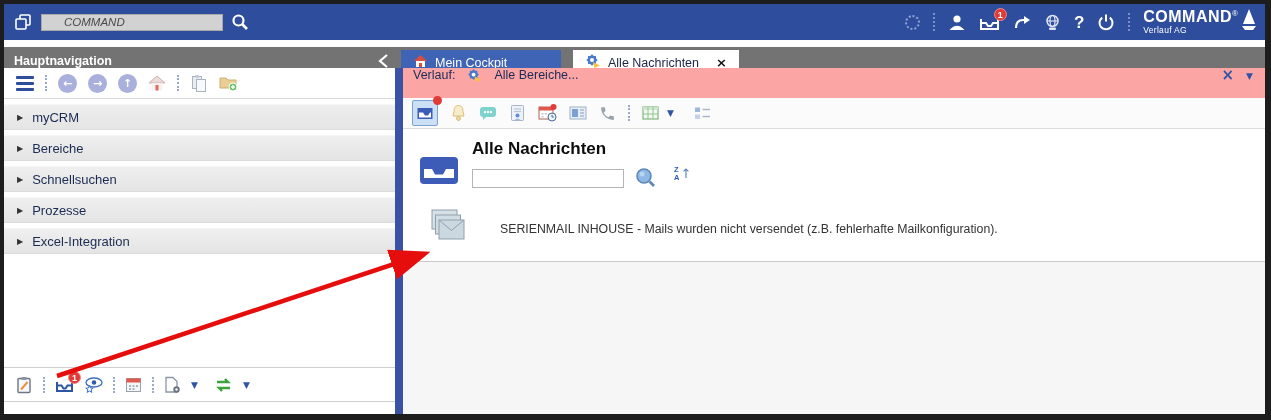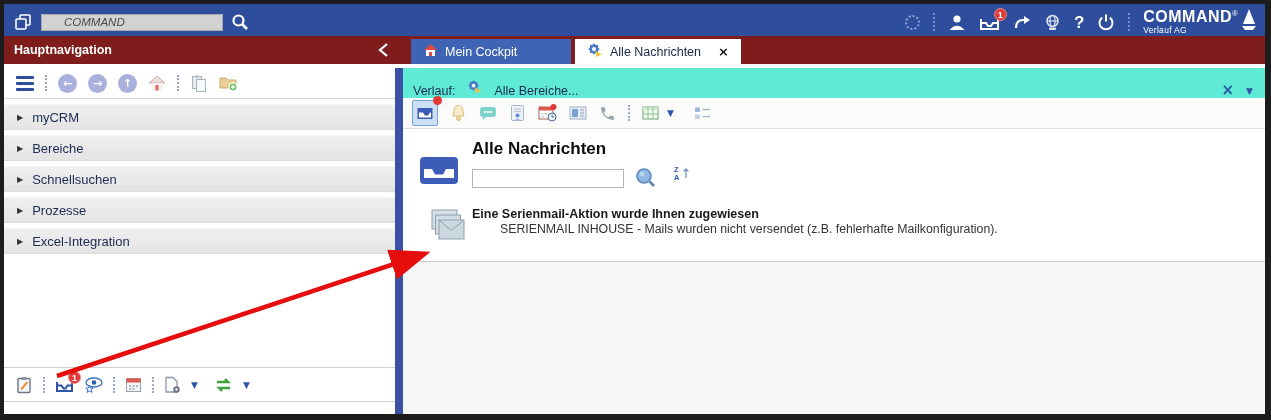--- a/index.html
+++ b/index.html
@@ -26,24 +26,24 @@
            background:#e23a36; color:#fff; font-size:9px; font-weight:bold; line-height:13px;
            text-align:center; padding:0 2px; border:1px solid #f08a86; }
   .iconwrap { position:relative; display:inline-block; line-height:0; cursor:pointer; }
   .brand { display:flex; align-items:center; gap:3px; color:#fff; }
   .brand-txt { text-align:left; line-height:1; }
   .brand-name { font-size:16px; font-weight:bold; letter-spacing:.5px; }
   .brand-reg { font-size:8px; vertical-align:super; }
   .brand-sub { font-size:8.5px; margin-top:1px; letter-spacing:.3px; }
 
   
-  .row2 { position:absolute; left:0; top:32px; right:0; height:28px; background:#7f1d1d; }
+  .row2 { position:absolute; left:0; top:43px; right:0; height:28px; background:#737373; }
   .nav-title { position:absolute; left:10px; top:7px; color:#fff; font-size:12.5px; font-weight:bold; }
   .collapse-btn { position:absolute; left:374px; top:6px; cursor:pointer; line-height:0; }
-  .tabs { position:absolute; left:397px; bottom:0; display:flex; gap:4px;margin-left:10px; }
+  .tabs { position:absolute; left:397px; bottom:0; display:flex; gap:12px; }
   .tab { height:25px; display:flex; align-items:center; gap:7px; padding:0 12px; font-size:12.5px; cursor:pointer; }
   .tab.inactive { background:#3f63b5; color:#fff; width:160px; }
   .tab.active { background:#fff; color:#1a2545; width:166px; }
   .tab-close { margin-left:auto; font-weight:bold; color:#111; font-size:13px; line-height:1; cursor:pointer; }
 
   
   .body { position:absolute; left:0; top:64px; right:0; bottom:0; }
   .sidebar { position:absolute; left:0; top:0; width:391px; bottom:0; background:#fff; }
   .vdivider { position:absolute; left:391px; top:0; width:8px; bottom:0; background:#3952a5; }
   .content { position:absolute; left:399px; top:0; right:0; bottom:0; background:#fff; }
@@ -59,22 +59,22 @@
   .menu-item { height:26px; margin-bottom:5px; background:linear-gradient(#efefef,#e4e4e4);
                display:flex; align-items:center; padding-left:13px; cursor:pointer;
                border-top:1px solid #f6f6f6; border-bottom:1px solid #dcdcdc; }
   .menu-item .tri { font-size:8px; color:#333; margin-right:9px; }
   .menu-item .lbl { font-size:13px; color:#1c2b52; }
   .side-bottom { position:absolute; left:0; right:0; bottom:12px; height:35px; border-top:1px solid #cfcfcf;
                  border-bottom:1px solid #cfcfcf; display:flex; align-items:center; gap:10px; padding-left:12px; background:#fff; }
   .dd { font-size:9px; color:#2e55a5; cursor:pointer; }
 
   
-  .history-row { position:absolute; left:0; top:0; right:0; height:30px; background:#5eead4;
-                 display:flex; align-items:flex-end; gap:12px; padding:0 12px 0 10px; }
+  .history-row { position:absolute; left:0; top:0; right:0; height:30px; background:#fca5a5;
+                 display:flex; align-items:flex-start; gap:12px; padding:0 12px 0 10px; }
   .hist-lbl, .hist-cur { font-size:12.5px; color:#1b2a55; }
   .hist-right { margin-left:auto; display:flex; align-items:center; gap:12px; }
   .hist-close { color:#2e55a5; font-weight:bold; font-size:15px; line-height:1; cursor:pointer; }
   .ctool-row { position:absolute; left:0; top:30px; right:0; height:31px; background:#fbfbfb;
                border-bottom:1px solid #dcdcdc; display:flex; align-items:center; gap:12px; padding-left:9px; }
   .tool-sel { width:26px; height:26px; background:#cbdff5; border:1px solid #7aa3d4; border-radius:2px;
               display:inline-flex; align-items:center; justify-content:center; position:relative; cursor:pointer; }
   .toolbtn { position:relative; line-height:0; cursor:pointer; }
   .main-area { position:absolute; left:0; top:61px; right:0; bottom:0; background:#fff; }
   .big-inbox { position:absolute; left:16px; top:26px; }
@@ -451,21 +451,20 @@
 
           <div class="message-row">
             <span class="msg-icon">
               <svg width="38" height="40" viewBox="0 0 38 40">
                   <rect x="3" y="2" width="25" height="19" fill="#d6e0e7" stroke="#8fa0ab"></rect>
                   <rect x="6.5" y="7" width="25" height="19" fill="#d1dce4" stroke="#8fa0ab"></rect>
                   <rect x="10" y="12" width="25" height="19" fill="#ccd8e0" stroke="#8fa0ab"></rect>
                   <polyline points="10,12 22.5,22.5 35,12" fill="none" stroke="#8fa0ab"></polyline>
                 </svg>
             </span>
-            <div class="msg-title">Eine Serienmail-Aktion wurde Ihnen zugewiesen</div>
             <div class="msg-l1">SERIENMAIL INHOUSE - Mails wurden nicht versendet (z.B. fehlerhafte Mailkonfiguration).</div>
           </div>
           <div class="below-area"></div>
         </div>
       </div>
     </div>
   </div>
 
   <svg class="annot" viewBox="0 0 1271 420">
     <defs>

